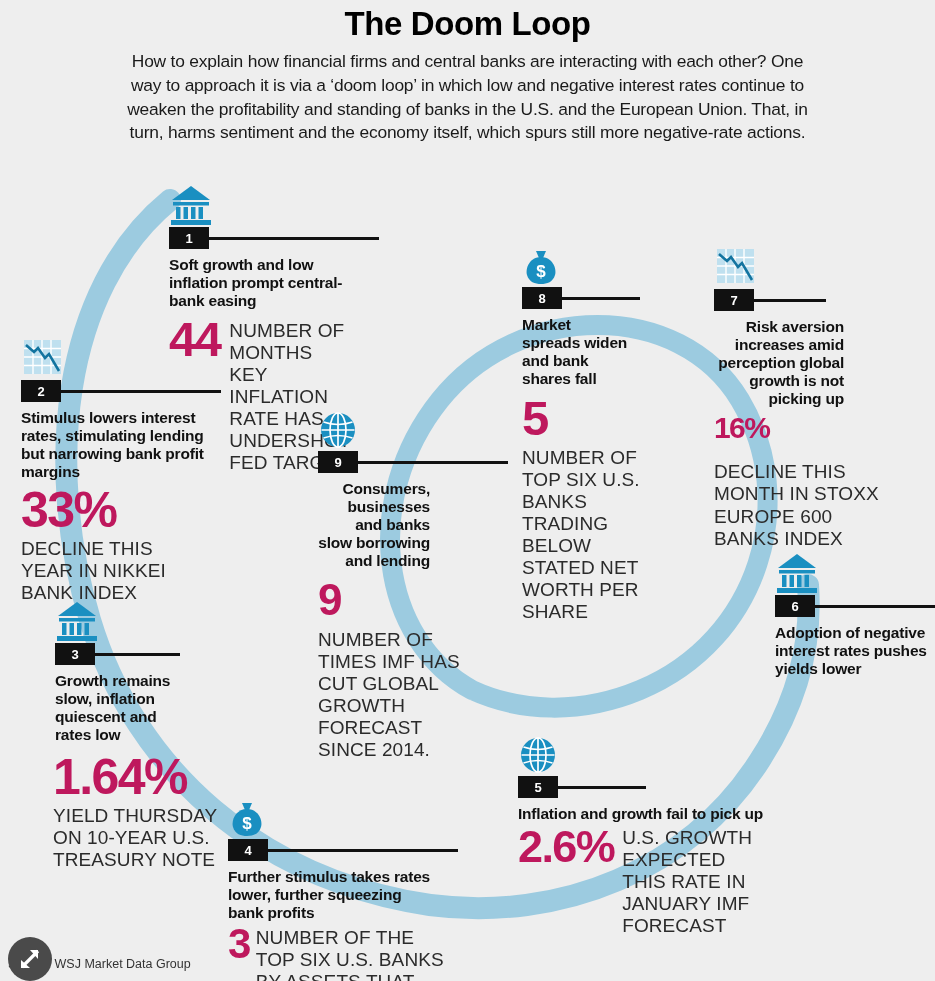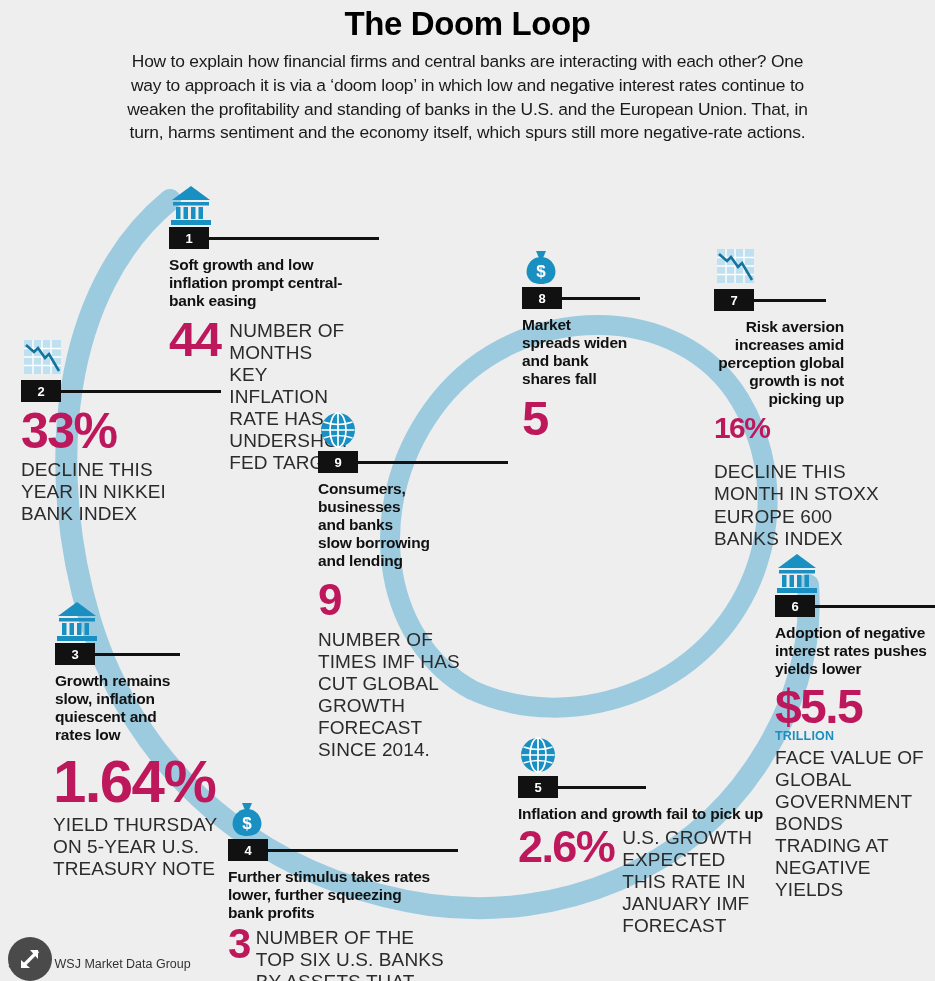--- a/index.html
+++ b/index.html
@@ -129,20 +129,21 @@
             <line x1="21" y1="3" x2="21" y2="37"></line>
           <line x1="30" y1="3" x2="30" y2="37"></line>
         </g>
         <polyline points="5,8 13,15 17,11 24,21 28,17 38,34" fill="none" stroke="#1374a0" stroke-width="2.6"></polyline>
       </svg>
     </div>
     <div class="badgerow">
       <div class="badge">2</div>
       <div class="rule"></div>
     </div>
+    <div class="headline" style="width:186px;">Stimulus lowers interest rates, stimulating lending but narrowing bank profit margins</div>
     <div class="statblock">
       <div class="stat" style="font-size:50px;">33%</div>
       <div class="statsub" style="width:160px; margin-top:5px;">DECLINE THIS YEAR IN NIKKEI BANK INDEX</div>
     </div>
   </div>
 
   <div class="node" style="left:55px; top:598px; width:200px;">
     <div class="iconwrap">
       <svg class="icon" viewBox="0 0 44 42">
         <polygon points="22,2 41,16 3,16" fill="#1a8fc1"></polygon>
@@ -153,22 +154,22 @@
         <rect x="29.5" y="23" width="4.5" height="12" fill="#1a8fc1"></rect>
         <rect x="2" y="36" width="40" height="5" fill="#1a8fc1"></rect>
       </svg>
     </div>
     <div class="badgerow" style="width:125px;">
       <div class="badge">3</div>
       <div class="rule"></div>
     </div>
     <div class="headline" style="width:125px;">Growth remains slow, inflation quiescent and rates low</div>
     <div class="statblock" style="margin-top:10px; margin-left:-2px;">
-      <div class="stat" style="font-size:60px;">1.64%</div>
-      <div class="statsub" style="width:175px; margin-top:5px;">YIELD THURSDAY ON 5-YEAR U.S. TREASURY NOTE</div>
+      <div class="stat" style="font-size:50px;">1.64%</div>
+      <div class="statsub" style="width:175px; margin-top:5px;">YIELD THURSDAY ON 10-YEAR U.S. TREASURY NOTE</div>
     </div>
   </div>
 
   <div class="node" style="left:228px; top:798px; width:230px;">
     <div class="iconwrap" style="height:40px;">
       <svg class="icon" style="width:38px;height:38px;" viewBox="0 0 38 38">
         <path d="M14 3 L24 3 L21 10 L17 10 Z" fill="#1a8fc1"></path>
         <path d="M19 9 C30 9, 35 20, 33 27 C31 34, 25 36, 19 36 C13 36, 7 34, 5 27 C3 20, 8 9, 19 9 Z" fill="#1a8fc1"></path>
         <text x="19" y="29" font-family="Liberation Sans, sans-serif" font-size="17" font-weight="bold" fill="#ffffff" text-anchor="middle">$</text>
       </svg>
@@ -218,25 +219,20 @@
         <rect x="22" y="23" width="4.5" height="12" fill="#1a8fc1"></rect>
         <rect x="29.5" y="23" width="4.5" height="12" fill="#1a8fc1"></rect>
         <rect x="2" y="36" width="40" height="5" fill="#1a8fc1"></rect>
       </svg>
     </div>
     <div class="badgerow">
       <div class="badge">6</div>
       <div class="rule"></div>
     </div>
     <div class="headline" style="width:152px;">Adoption of negative interest rates pushes yields lower</div>
-    <div class="statblock" style="margin-top:7px;">
-      <div class="stat" style="font-size:48px;">$5.5</div>
-      <div class="unit">TRILLION</div>
-      <div class="statsub" style="width:150px; margin-top:4px;">FACE VALUE OF GLOBAL GOVERNMENT BONDS TRADING AT NEGATIVE YIELDS</div>
-    </div>
   </div>
 
   <div class="node" style="left:714px; top:244px; width:180px;">
     <div class="iconwrap">
       <svg class="icon" viewBox="0 0 44 42">
         <rect x="3" y="3" width="37" height="34" fill="#bfe0ef"></rect>
         <g stroke="#ffffff" stroke-width="1.4">
           <line x1="3" y1="11.5" x2="40" y2="11.5"></line>
             <line x1="3" y1="20" x2="40" y2="20"></line>
           <line x1="3" y1="28.5" x2="40" y2="28.5"></line>
@@ -266,41 +262,42 @@
         <text x="19" y="29" font-family="Liberation Sans, sans-serif" font-size="17" font-weight="bold" fill="#ffffff" text-anchor="middle">$</text>
       </svg>
     </div>
     <div class="badgerow" style="width:118px;">
       <div class="badge">8</div>
       <div class="rule"></div>
     </div>
     <div class="headline" style="width:106px;">Market spreads widen and bank shares fall</div>
     <div class="statblock" style="margin-top:8px;">
       <div class="stat" style="font-size:49px;">5</div>
+      <div class="statsub" style="width:128px; margin-top:6px;">NUMBER OF TOP SIX U.S. BANKS TRADING BELOW STATED NET WORTH PER SHARE</div>
     </div>
   </div>
 
   <div class="node" style="left:318px; top:408px; width:190px;">
     <div class="iconwrap" style="height:42px;">
       <svg class="icon" style="width:40px;height:40px;" viewBox="0 0 40 40">
         <circle cx="20" cy="20" r="17" fill="#1a8fc1"></circle>
         <g stroke="#ffffff" stroke-width="1.7" fill="none">
           <ellipse cx="20" cy="20" rx="8" ry="17"></ellipse>
           <line x1="20" y1="3" x2="20" y2="37"></line>
           <line x1="3.5" y1="20" x2="36.5" y2="20"></line>
           <path d="M5.5 12 Q20 17, 34.5 12"></path>
           <path d="M5.5 28 Q20 23, 34.5 28"></path>
         </g>
       </svg>
     </div>
     <div class="badgerow">
       <div class="badge">9</div>
       <div class="rule"></div>
     </div>
-    <div class="headline" style="width:112px;">Consumers, businesses and banks slow borrowing and lending</div>
+    <div class="headline" style="width:112px;text-align:right;">Consumers, businesses and banks slow borrowing and lending</div>
     <div class="statblock" style="margin-top:10px;">
       <div class="stat" style="font-size:44px;">9</div>
       <div class="statsub" style="width:145px; margin-top:9px;">NUMBER OF TIMES IMF HAS CUT GLOBAL GROWTH FORECAST SINCE 2014.</div>
     </div>
   </div>
 
   <div class="footer">
     <div class="source">Source: WSJ Market Data Group</div>
   </div>
   <div class="logo">

